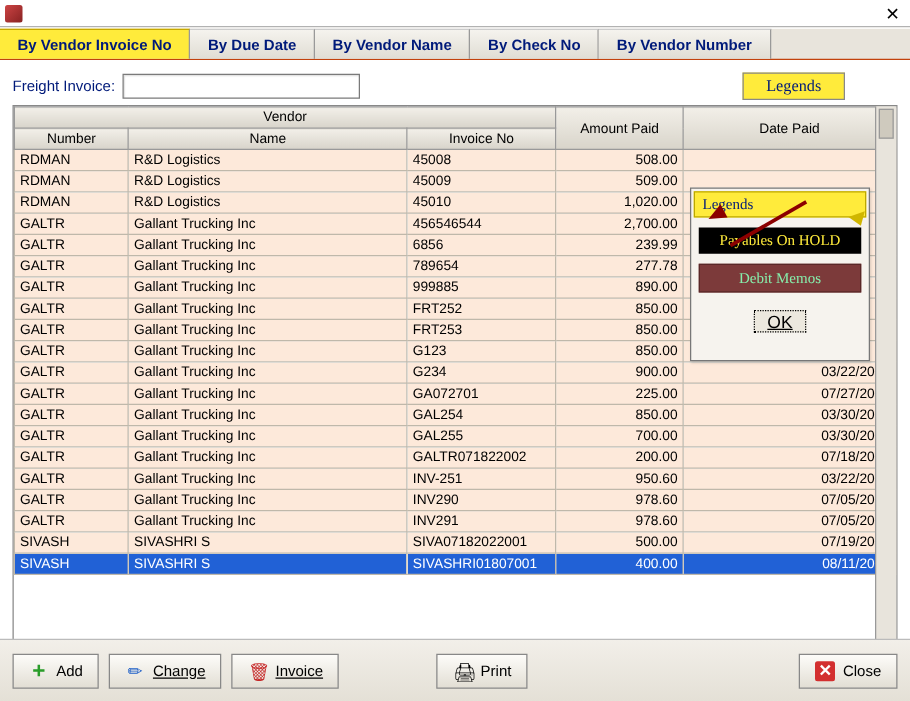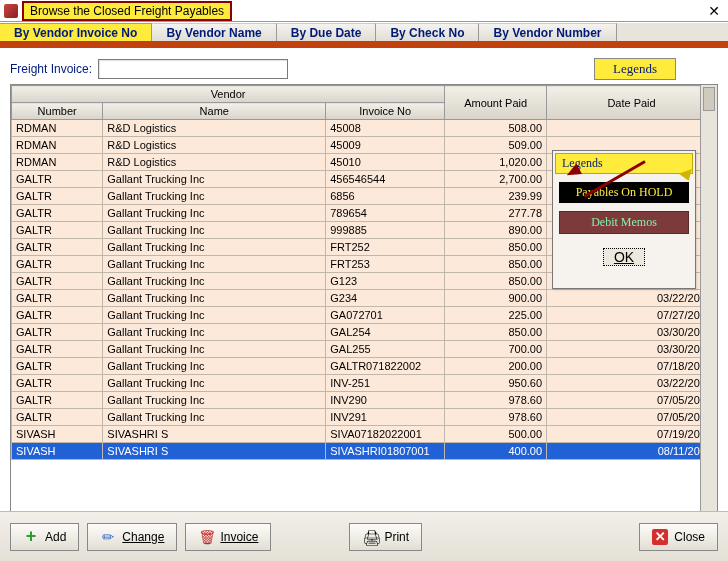--- a/index.html
+++ b/index.html
@@ -5,21 +5,21 @@
 * { box-sizing: border-box; margin: 0; padding: 0; }
 body { font-family: Tahoma, Arial, sans-serif; font-size: 11px; background: #fff; width: 728px; height: 561px; overflow: hidden; position: relative; }
 
 
 .titlebar { height: 22px; background: #fff; border-bottom: 1px solid #999; display: flex; align-items: center; padding: 0 4px; }
 .title-icon { width: 14px; height: 14px; background: linear-gradient(135deg,#c44,#822); border-radius: 2px; margin-right: 4px; }
 .title-text { background: #ffeb3b; border: 2px solid #8b0000; padding: 1px 6px; font-size: 12px; color: #000; }
 .close-x { margin-left: auto; font-size: 14px; cursor: pointer; padding: 0 4px; }
 
 
-.tabrow { display: flex; height: 26px; background: #e8e4dc; border-top: 1px solid #fff; border-bottom: 7px solid #c2410c; }
+.tabrow { display: flex; height: 26px; background: #e8e4dc; border-top: 1px solid #fff; border-bottom: 1px solid #c2410c; }
 .tab { padding: 4px 14px; font-size: 12px; font-weight: bold; border-right: 1px solid #999; border-top: 1px solid #ccc; background: linear-gradient(#f5f3ee,#e0ddd4); cursor: pointer; display: flex; align-items: center; }
 .tab.active { background: #ffeb3b; color: #001a7a; border-top: 1px solid #c6a800; }
 .tab.inactive { color: #001a7a; }
 
 
 .main { position: relative; top: 0; left: 0; right: 0; bottom: 0; padding: 10px 10px 4px 10px; background: #fff; height: 462px; }
 
 
 .filter-row { display: flex; align-items: center; margin-bottom: 4px; }
 .filter-label { color: #001a7a; font-size: 12px; margin-right: 6px; }
@@ -72,28 +72,27 @@
 .i-delete { color: #c62828; font-size: 14px; }
 .i-print { font-size: 15px; }
 .i-close { background: #d32f2f; color: #fff; font-size: 13px; font-weight: bold; text-align: center; line-height: 16px; border-radius: 2px; }
 .spacer { flex: 1; }
 </style>
 </head>
 <body>
 
 <div class="titlebar">
   <span class="title-icon"></span>
-  <span class="title-text">Browse the Closed Freight Payables</span>
   <span class="close-x">✕</span>
 </div>
 
 <div class="tabrow">
   <div class="tab active">By Vendor Invoice No</div>
+  <div class="tab inactive">By Due Date</div>
   <div class="tab inactive">By Vendor Name</div>
-  <div class="tab inactive">By Due Date</div>
   <div class="tab inactive">By Check No</div>
   <div class="tab inactive">By Vendor Number</div>
 </div>
 
 <div class="main">
 
   <div class="filter-row">
     <span class="filter-label">Freight Invoice:</span>
     <input class="filter-input" value="" style="">
     <button class="legends-btn">Legends</button>

